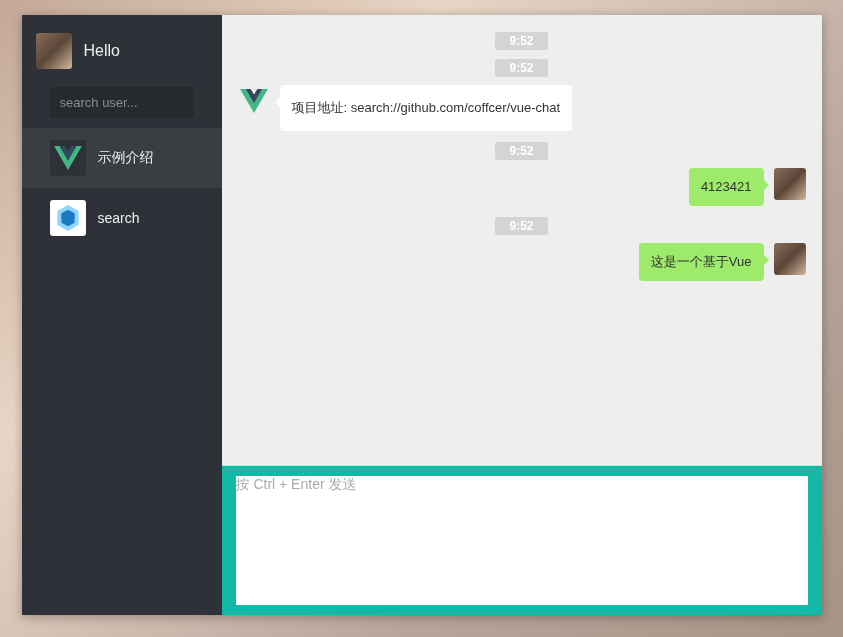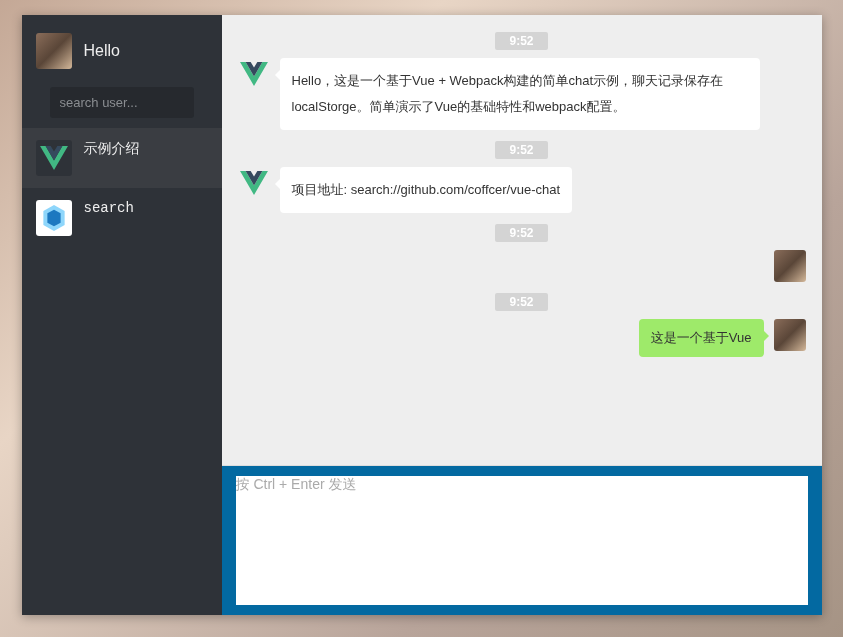--- a/index.html
+++ b/index.html
@@ -51,23 +51,23 @@
       padding: 8px 10px;
       color: #ccc;
       font-size: 13px;
       border-radius: 3px;
       outline: none;
     }
     .search::placeholder { color: #8a8d91; }
     .list { flex: 1; }
     .list-item {
       display: flex;
-      padding: 12px 14px;
+      align-items: center;
+      padding: 12px 28px;
       cursor: pointer;
-      font-family: Liberation Mono, monospace;
     }
     .list-item.active { background: #3a3d42; }
     .list-item .icon {
       width: 36px;
       height: 36px;
       border-radius: 3px;
       flex-shrink: 0;
       display: flex;
       align-items: center;
       justify-content: center;
@@ -156,21 +156,21 @@
       top: 12px;
       border-top: 5px solid transparent;
       border-bottom: 5px solid transparent;
       border-left: 5px solid #9eea6a;
     }
     .av.coffce {
       background: linear-gradient(135deg, #8a6d5a 0%, #5a4638 50%, #d4b89a 100%);
     }
     .input-area {
       height: 150px;
-      background: #0369a1;
+      background: #14b8a6;
       border-top: 1px solid #ddd;
       padding: 10px 14px;
     }
     .input-area textarea {
       width: 100%;
       height: 100%;
       border: none;
       outline: none;
       resize: none;
       font-size: 14px;
@@ -211,48 +211,40 @@
         <div class="label">search</div>
       </div>
     </div>
   </aside>
 
   <section class="main">
     <div class="messages">
 
       <div class="msg-group">
         <div class="time"><span>9:52</span></div>
-        <div class="msg">
-          <div class="av">
-            <svg width="28" height="24" viewBox="0 0 100 86">
-                <polygon fill="#41B883" points="50,86 0,0 20,0 50,52 80,0 100,0"></polygon>
-                <polygon fill="#35495E" points="50,52 20,0 38,0 50,20 62,0 80,0"></polygon>
-              </svg>
-          </div>
-          <div class="bubble">Hello，这是一个基于Vue + Webpack构建的简单chat示例，聊天记录保存在localStorge。简单演示了Vue的基础特性和webpack配置。</div>
-        </div>
       </div>
 
       <div class="msg-group">
         <div class="time"><span>9:52</span></div>
         <div class="msg">
           <div class="av">
             <svg width="28" height="24" viewBox="0 0 100 86">
                 <polygon fill="#41B883" points="50,86 0,0 20,0 50,52 80,0 100,0"></polygon>
                 <polygon fill="#35495E" points="50,52 20,0 38,0 50,20 62,0 80,0"></polygon>
               </svg>
           </div>
           <div class="bubble">项目地址: search://github.com/coffcer/vue-chat</div>
         </div>
       </div>
 
       <div class="msg-group">
         <div class="time"><span>9:52</span></div>
         <div class="msg self">
           <div class="av coffce"></div>
+          <div class="bubble">4123421</div>
         </div>
       </div>
 
       <div class="msg-group">
         <div class="time"><span>9:52</span></div>
         <div class="msg self">
           <div class="av coffce"></div>
           <div class="bubble">这是一个基于Vue</div>
         </div>
       </div>

